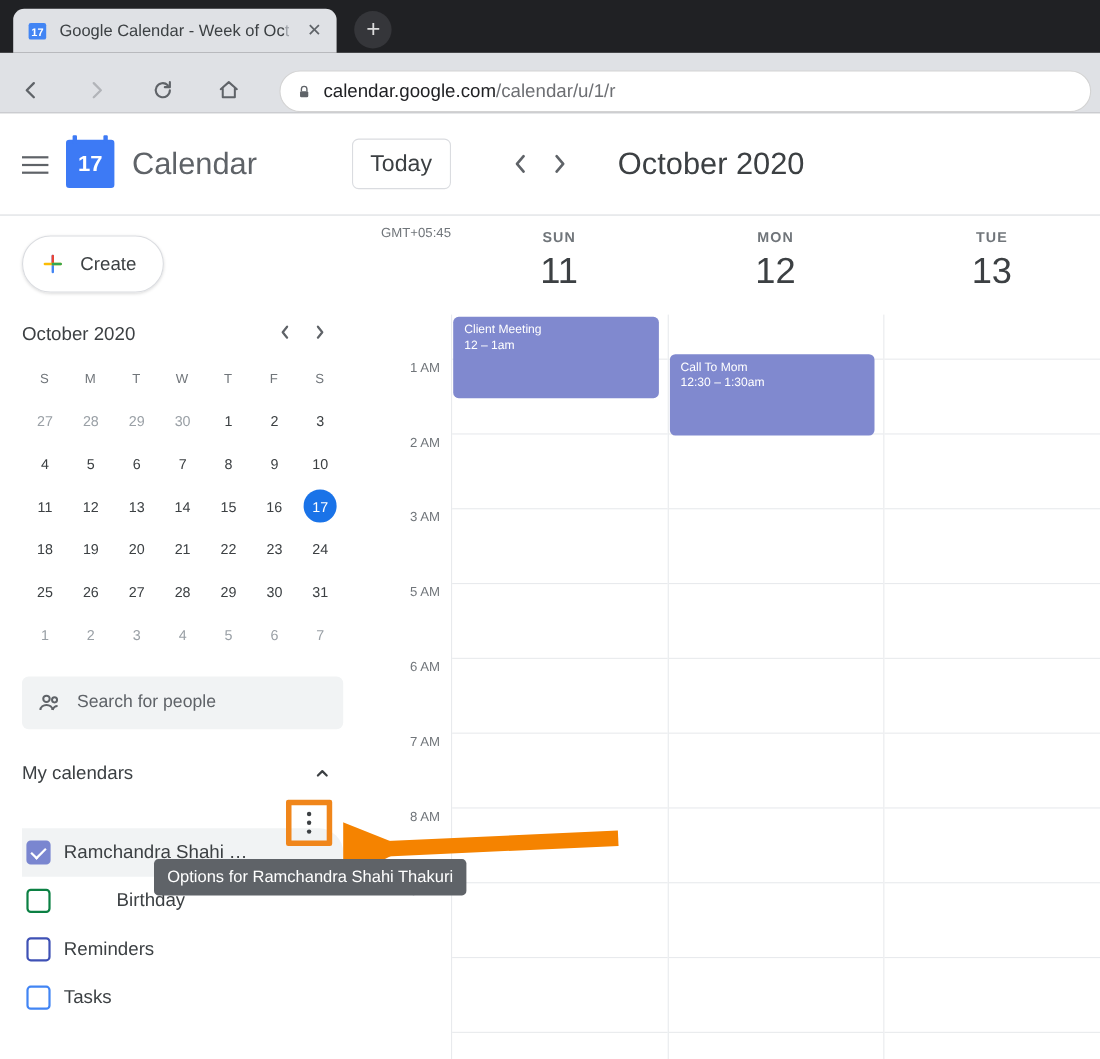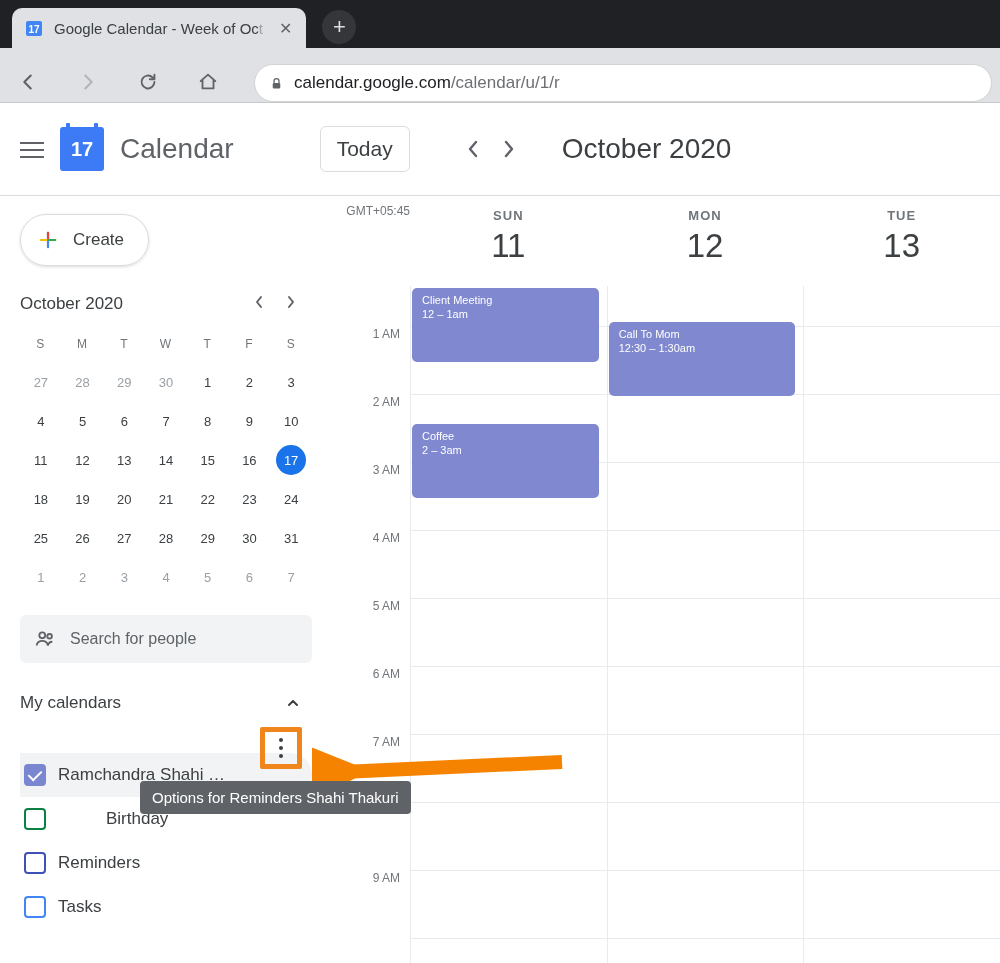--- a/index.html
+++ b/index.html
@@ -316,21 +316,21 @@
       
       <div class="kebab-highlight" style="left:260px;top:531px;">
         <div style="display:flex;flex-direction:column;align-items:center;">
           <div class="kebab-dot"></div>
             <div class="kebab-dot"></div>
             <div class="kebab-dot"></div>
         </div>
       </div>
 
       
-      <div class="tooltip" style="left:140px;top:585px;">Options for Reminders Shahi Thakuri</div>
+      <div class="tooltip" style="left:140px;top:585px;">Options for Ramchandra Shahi Thakuri</div>
     </div>
 
     <div class="main">
       <div class="tz-label">GMT+05:45</div>
       <div class="day-head" id="day-head">
           <div class="day-col-head">
             <div class="dow">SUN</div>
             <div class="dnum">11</div>
           </div>
           <div class="day-col-head">
@@ -341,21 +341,20 @@
             <div class="dow">TUE</div>
             <div class="dnum">13</div>
           </div>
         </div>
       <div class="grid-scroll">
         <div class="time-col" id="time-col">
             <div style="height: 48px;"></div>
             <div>1 AM</div>
             <div>2 AM</div>
             <div>3 AM</div>
-            <div>4 AM</div>
             <div>5 AM</div>
             <div>6 AM</div>
             <div>7 AM</div>
             <div>8 AM</div>
             <div>9 AM</div>
           </div>
         <div class="day-cols" id="day-cols">
             <div class="dcol" style="height: 680px;">
               <div class="hline" style="top: 40px;"></div>
               <div class="hline" style="top: 108px;"></div>
@@ -364,24 +363,20 @@
               <div class="hline" style="top: 312px;"></div>
               <div class="hline" style="top: 380px;"></div>
               <div class="hline" style="top: 448px;"></div>
               <div class="hline" style="top: 516px;"></div>
               <div class="hline" style="top: 584px;"></div>
               <div class="hline" style="top: 652px;"></div>
               <div class="event" style="top: 2px; height: 62px;">
                 <div class="etitle">Client Meeting</div>
                 <div>12 – 1am</div>
               </div>
-              <div class="event" style="top: 138px; height: 62px;">
-                <div class="etitle">Coffee</div>
-                <div>2 – 3am</div>
-              </div>
             </div>
             <div class="dcol" style="height: 680px;">
               <div class="hline" style="top: 40px;"></div>
               <div class="hline" style="top: 108px;"></div>
               <div class="hline" style="top: 176px;"></div>
               <div class="hline" style="top: 244px;"></div>
               <div class="hline" style="top: 312px;"></div>
               <div class="hline" style="top: 380px;"></div>
               <div class="hline" style="top: 448px;"></div>
               <div class="hline" style="top: 516px;"></div>

